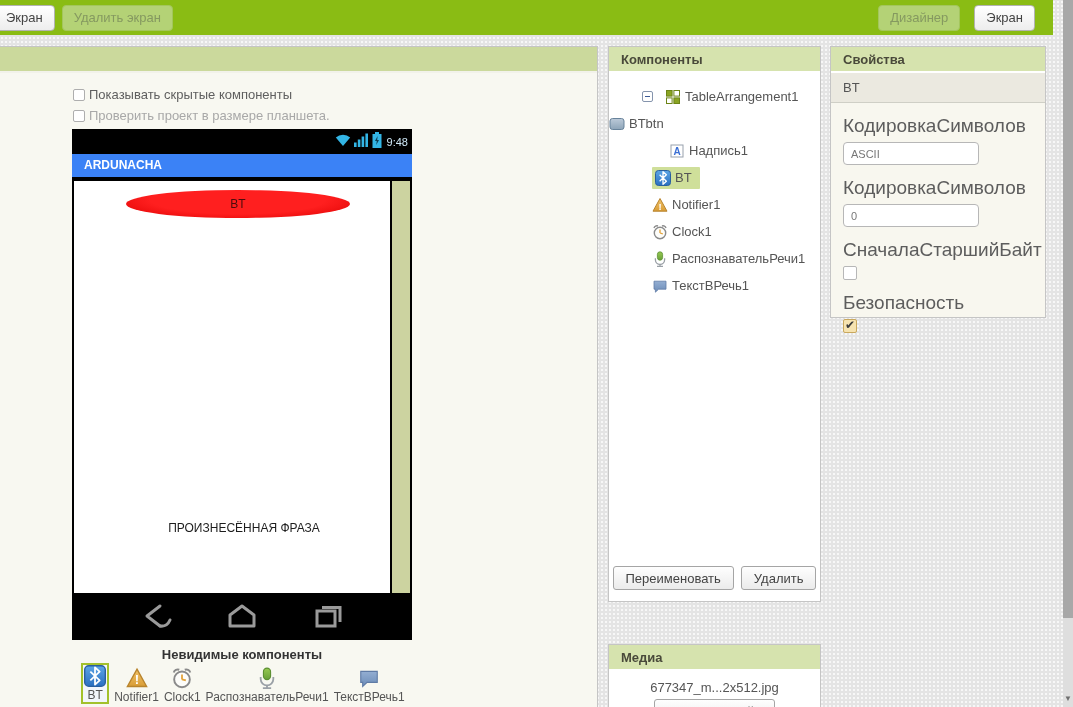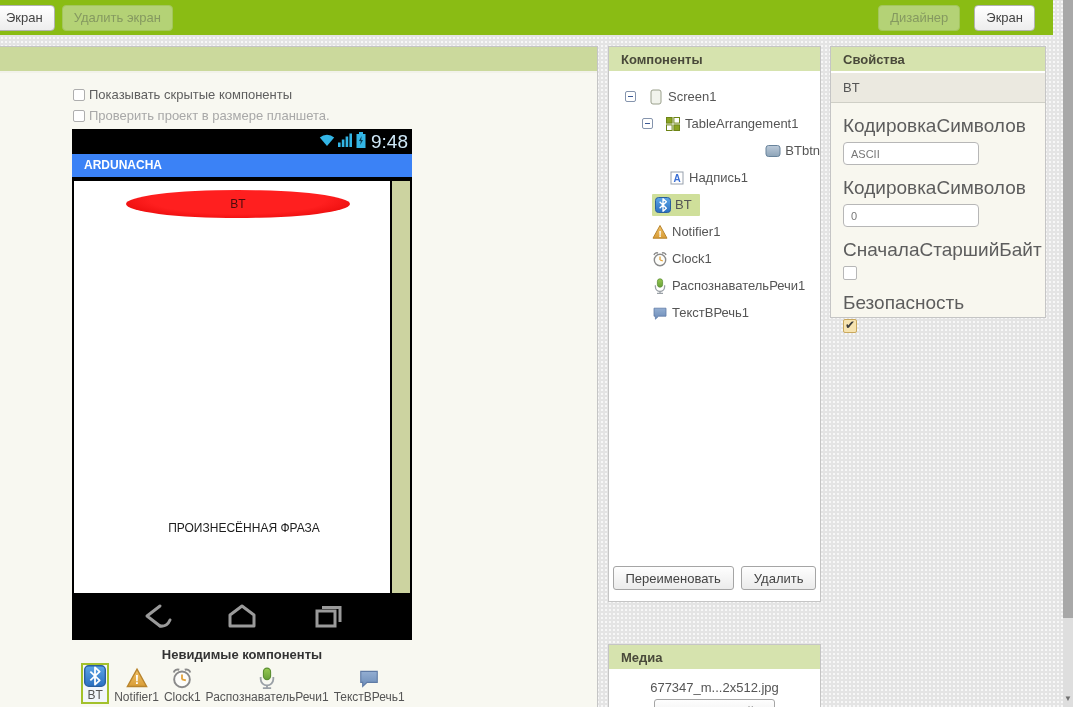--- a/index.html
+++ b/index.html
@@ -36,21 +36,21 @@
   .chk-row { display:flex; align-items:center; height:21px; cursor:default; }
   .chk { width:12px; height:12px; background:#fff; border:1px solid #aeaeae; border-radius:2px;
     margin-right:4px; flex:0 0 auto; }
   .chk-label { font-size:13px; color:#5f5f5f; }
   .chk-row.dim .chk-label { color:#a8a8a8; }
 
   
   .phone { position:relative; width:340px; height:511px; background:#000; margin:3px 0 0 -1px; }
   .statusbar { height:25px; display:flex; align-items:center; justify-content:flex-end;
     gap:3px; padding-right:4px; }
-  .statusbar .time { color:#cfe8f7; font-size:19px; margin-left:2px; }
+  .statusbar .time { color:#cfe8f7; font-size:11px; margin-left:2px; }
   .phone-title { height:23px; background:#3b82f6; color:#fff; font-size:12px; font-weight:bold;
     line-height:23px; padding-left:12px; }
   .phone-screen { position:absolute; top:50px; left:0; right:0; bottom:45px; background:#000; }
   .screen-white { position:absolute; left:2px; top:2px; bottom:2px; width:316px; background:#fff; }
   .screen-strip { position:absolute; right:2px; top:2px; bottom:2px; width:18px; background:#ccd3a0; }
   .bt-ellipse { position:absolute; left:52px; top:9px; width:224px; height:28px;
     background:radial-gradient(ellipse at 50% 35%, #ff1f1f 55%, #e30505 90%);
     border-radius:50%; display:flex; align-items:center; justify-content:center;
     font-size:12px; color:#4d0c0c; cursor:pointer; }
   .phrase { position:absolute; top:340px; left:12px; width:100%; text-align:center;
@@ -257,42 +257,33 @@
             </svg></span>
           <span class="lbl">ТекстВРечь1</span>
         </div>
       </div>
   </div>
 </div>
 
 <div class="panel components">
   <div class="panel-header">Компоненты</div>
   <div class="tree" id="components-tree">
-      <div class="tree-row" style="padding-left: 16px;">
-        <span class="expander"></span>
-        <span style="display: flex; align-items: center;">
-          <span class="cicon" style="width: 16px; height: 16px; display: inline-block; line-height: 0; margin-right: 4px;"><svg width="16" height="16" viewBox="0 0 16 16">
-              <rect x="3" y="1" width="10" height="14" rx="2" fill="#f1f3ec" stroke="#9aa08c"></rect>
-            </svg></span>
-          <span>Screen1</span>
-        </span>
-      </div>
       <div class="tree-row" style="padding-left: 33px;">
         <span class="expander"></span>
         <span style="display: flex; align-items: center;">
           <span class="cicon" style="width: 16px; height: 16px; display: inline-block; line-height: 0; margin-right: 4px;"><svg width="16" height="16" viewBox="0 0 16 16">
       <rect x="1.5" y="1.5" width="5.6" height="5.6" fill="#8aa422" stroke="#6d8416"></rect>
       <rect x="8.9" y="1.5" width="5.6" height="5.6" fill="#fff" stroke="#6d8416"></rect>
       <rect x="1.5" y="8.9" width="5.6" height="5.6" fill="#fff" stroke="#6d8416"></rect>
       <rect x="8.9" y="8.9" width="5.6" height="5.6" fill="#8aa422" stroke="#6d8416"></rect>
             </svg></span>
           <span>TableArrangement1</span>
         </span>
       </div>
-      <div class="tree-row" style=" justify-content: flex-end;">
+      <div class="tree-row" style="">
         <span style="display: flex; align-items: center;">
           <span class="cicon" style="width: 16px; height: 16px; display: inline-block; line-height: 0; margin-right: 4px;"><svg width="16" height="16" viewBox="0 0 16 16">
               <defs>
                 <linearGradient id="gbtn" x1="0" y1="0" x2="0" y2="1">
                   <stop offset="0" stop-color="#bccad9"></stop>
                   <stop offset="1" stop-color="#8da4b8"></stop>
                 </linearGradient>
               </defs>
               <rect x="1" y="2.5" width="14" height="11" rx="2.5" fill="url(#gbtn)" stroke="#68839b"></rect>
             </svg></span>

